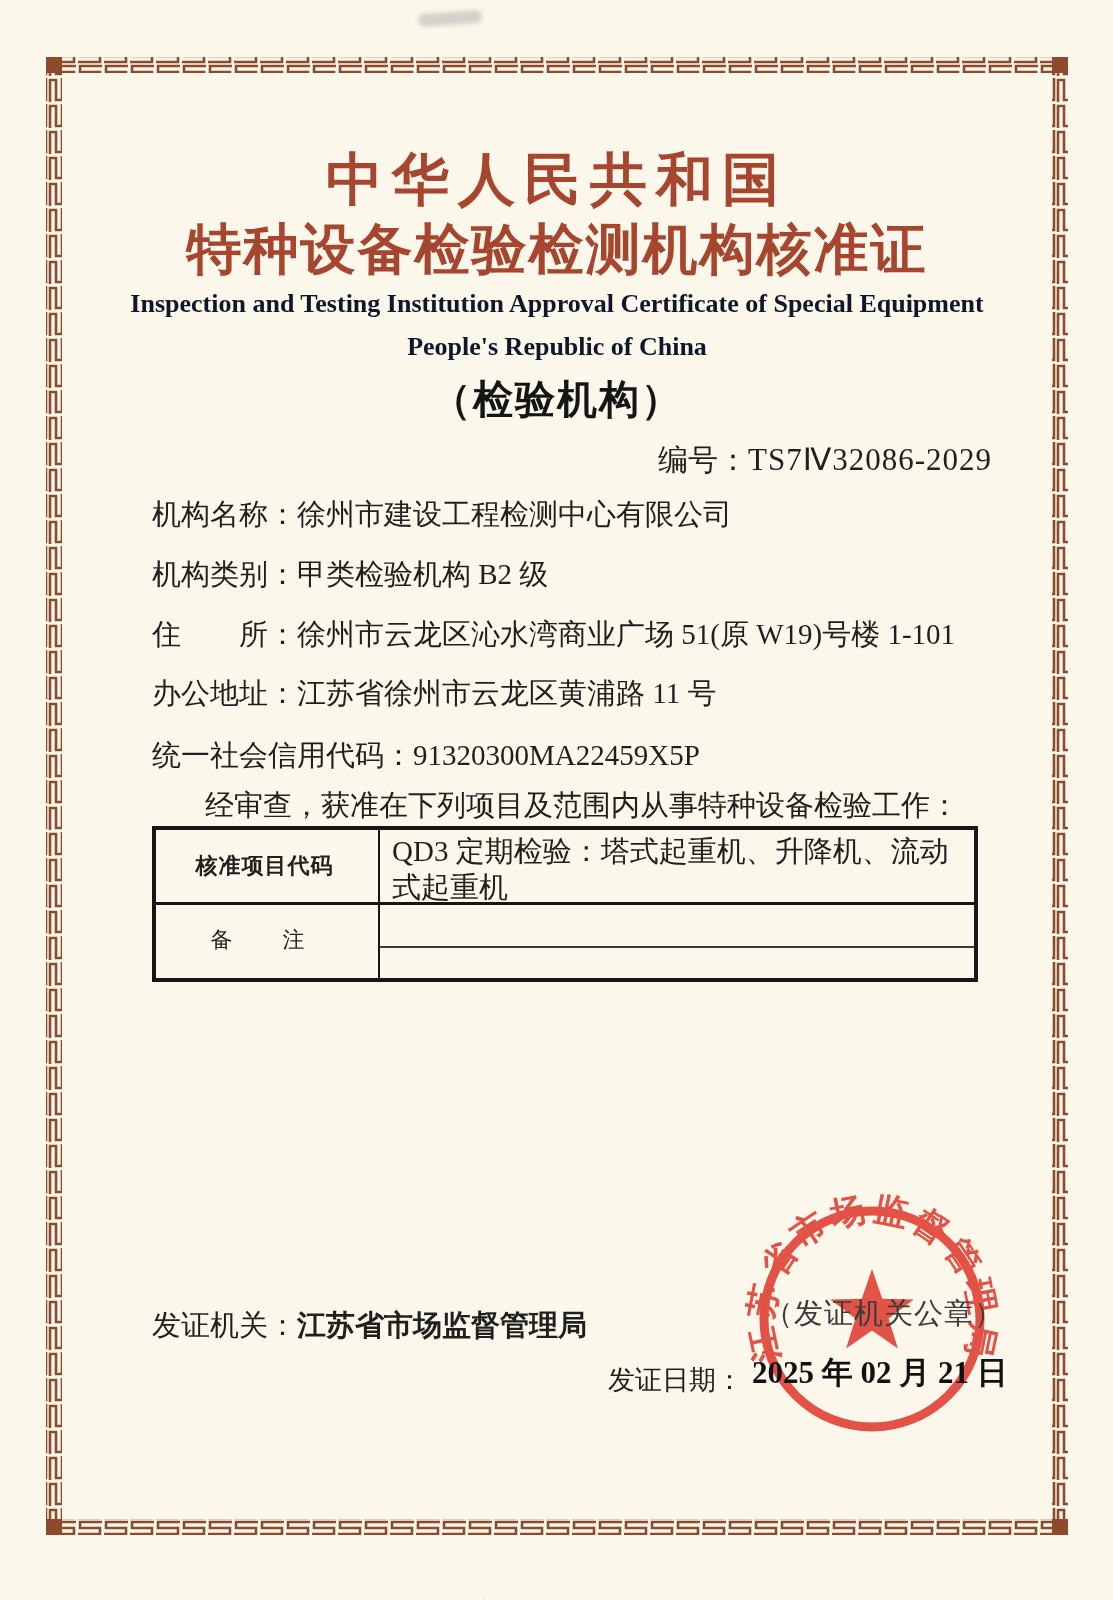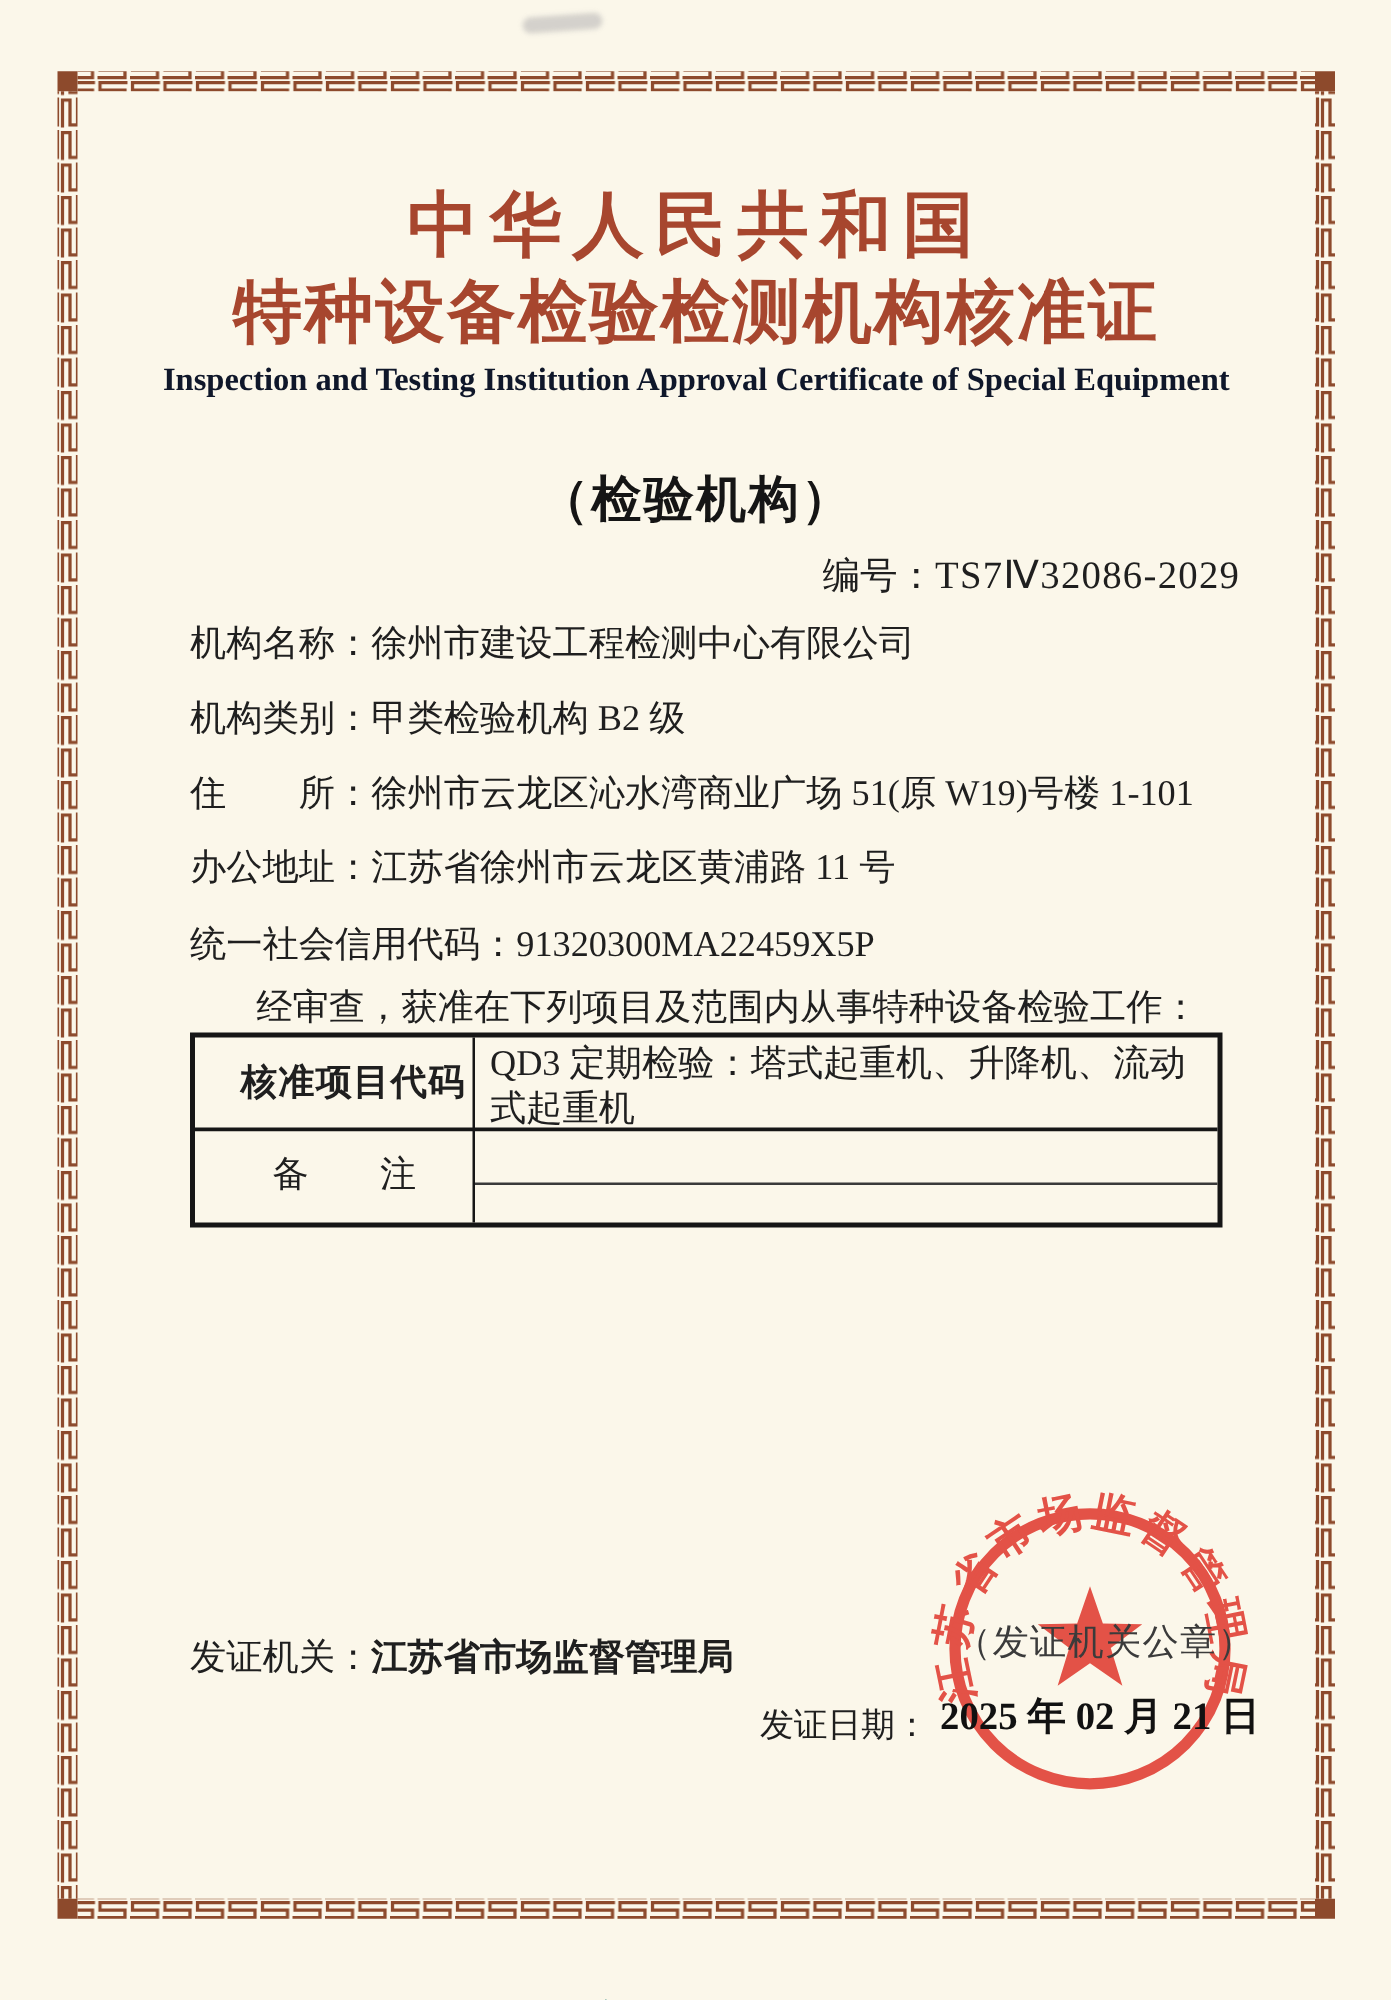--- a/index.html
+++ b/index.html
@@ -26,21 +26,21 @@
   .statement{left:205px;top:786px;font-size:29px;white-space:nowrap;}
   .apv-table{
     left:152px;top:826px;width:818px;height:148px;
     border:4px solid #161616;
   }
   .col-div{position:absolute;left:222px;top:0;bottom:0;width:2px;background:#161616;}
   .row-div{position:absolute;left:0;right:0;top:72px;height:2.5px;background:#161616;}
   .sub-line{position:absolute;left:224px;right:0;top:116px;height:1.5px;background:#3a3a3a;}
   .cell-head{
     position:absolute;left:0;width:217px;display:flex;align-items:center;justify-content:center;
-    font-size:29px;font-weight:700;letter-spacing:1px;margin-left:18px;
+    font-size:22px;font-weight:700;letter-spacing:1px;
   }
   .head1{top:0;height:72px;}
   .head2{top:74px;height:72px;font-weight:400;letter-spacing:14px;}
   .cell-value{
     position:absolute;left:236px;right:6px;top:3px;height:68px;
     font-size:29px;line-height:36px;
   }
   .issuer{left:152px;top:1286px;font-size:29px;white-space:nowrap;margin-top:20px;}
   .valid{left:152px;top:1350px;font-size:29px;white-space:nowrap;}
   .bold-val{font-weight:700;}
@@ -79,20 +79,21 @@
     <rect x="1052" y="73" width="16" height="1446" fill="url(#mv)"></rect>
     <rect x="46" y="57" width="16" height="16" fill="#8d4a2c"></rect>
     <rect x="1052" y="57" width="16" height="16" fill="#8d4a2c"></rect>
     <rect x="46" y="1519" width="16" height="16" fill="#8d4a2c"></rect>
     <rect x="1052" y="1519" width="16" height="16" fill="#8d4a2c"></rect>
   </svg>
 
   <div class="abs centered title-cn t1">中华人民共和国</div>
   <div class="abs centered title-cn t2">特种设备检验检测机构核准证</div>
   <div class="abs centered title-en e1">Inspection and Testing Institution Approval Certificate of Special Equipment</div>
+  <div class="abs centered title-en e2">People's Republic of China</div>
   <div class="abs centered subtitle">（检验机构）</div>
 
   <div class="abs number-line">
     <span>编号：</span><span class="num">TS7Ⅳ32086-2029</span>
   </div>
 
   <div class="abs field f0">
     <span>机构名称：</span><span>徐州市建设工程检测中心有限公司</span>
   </div>
   <div class="abs field f1">

